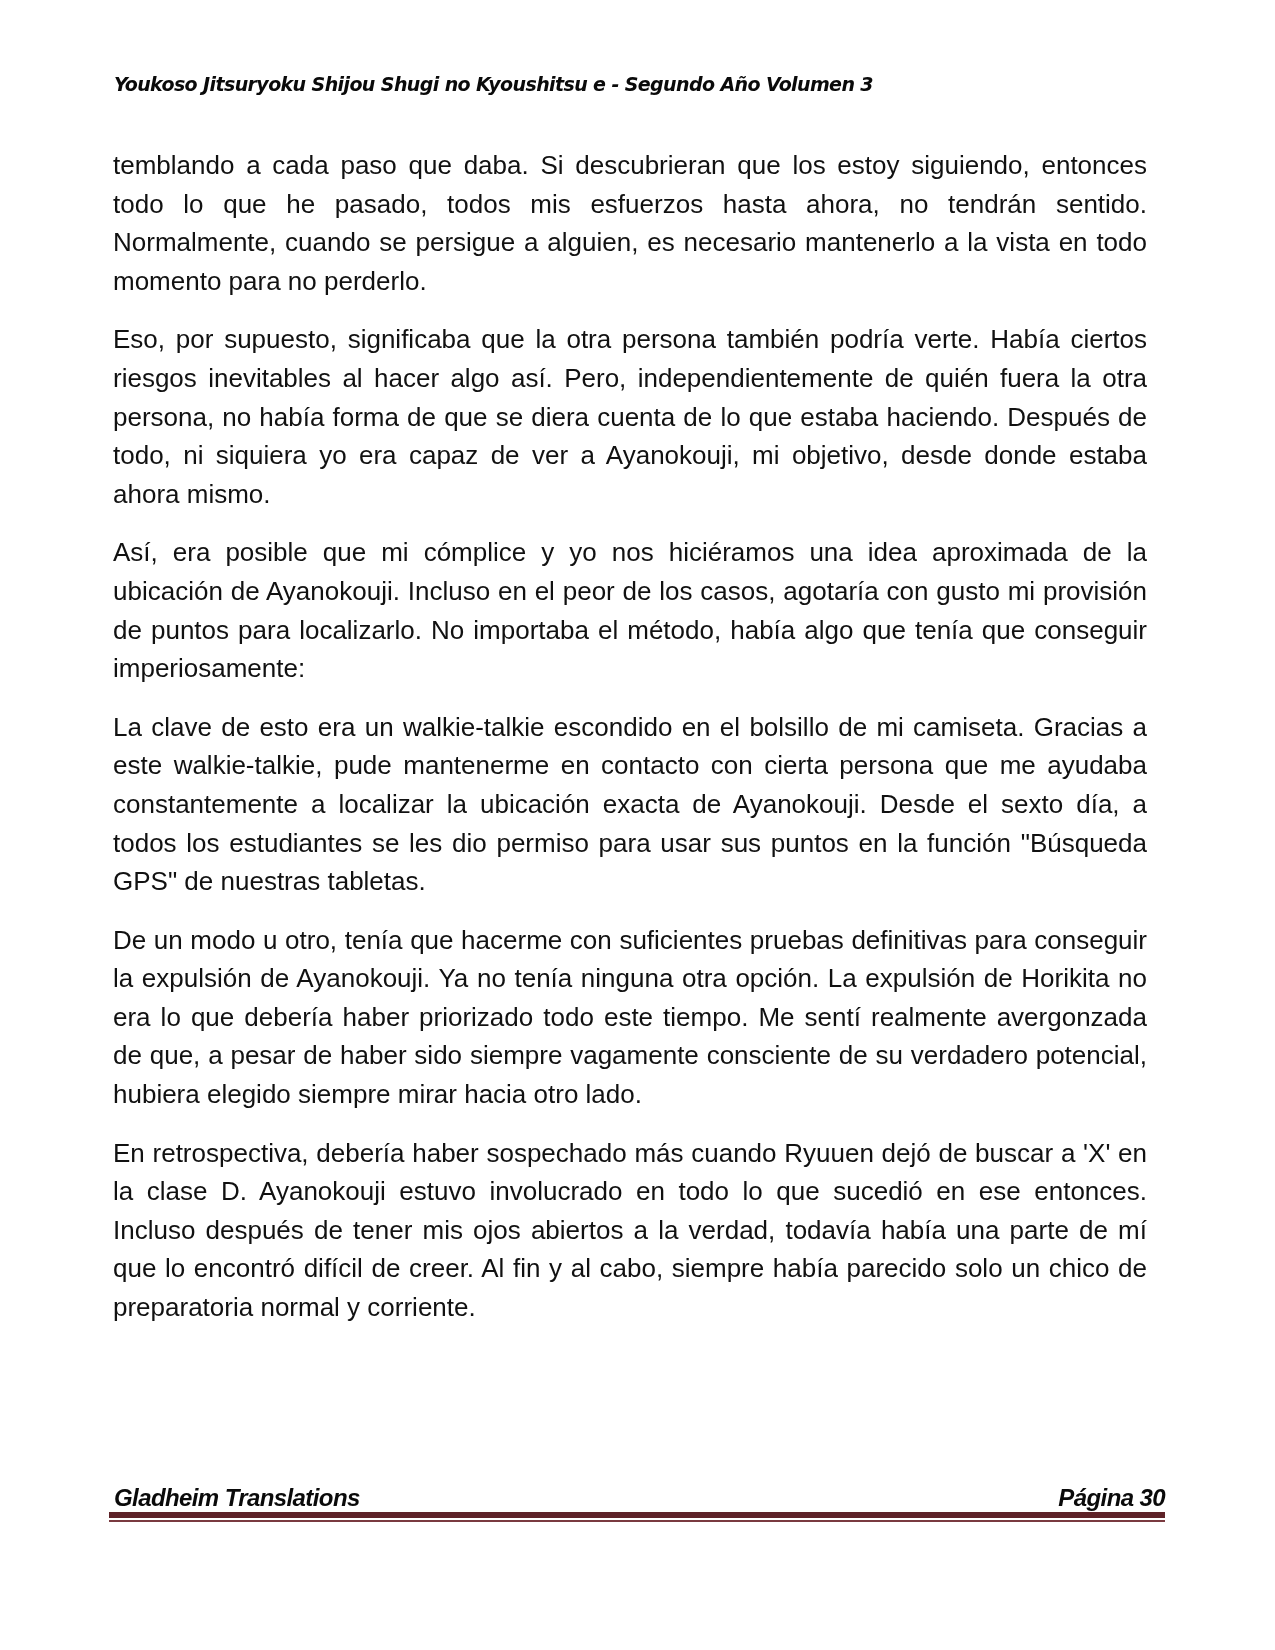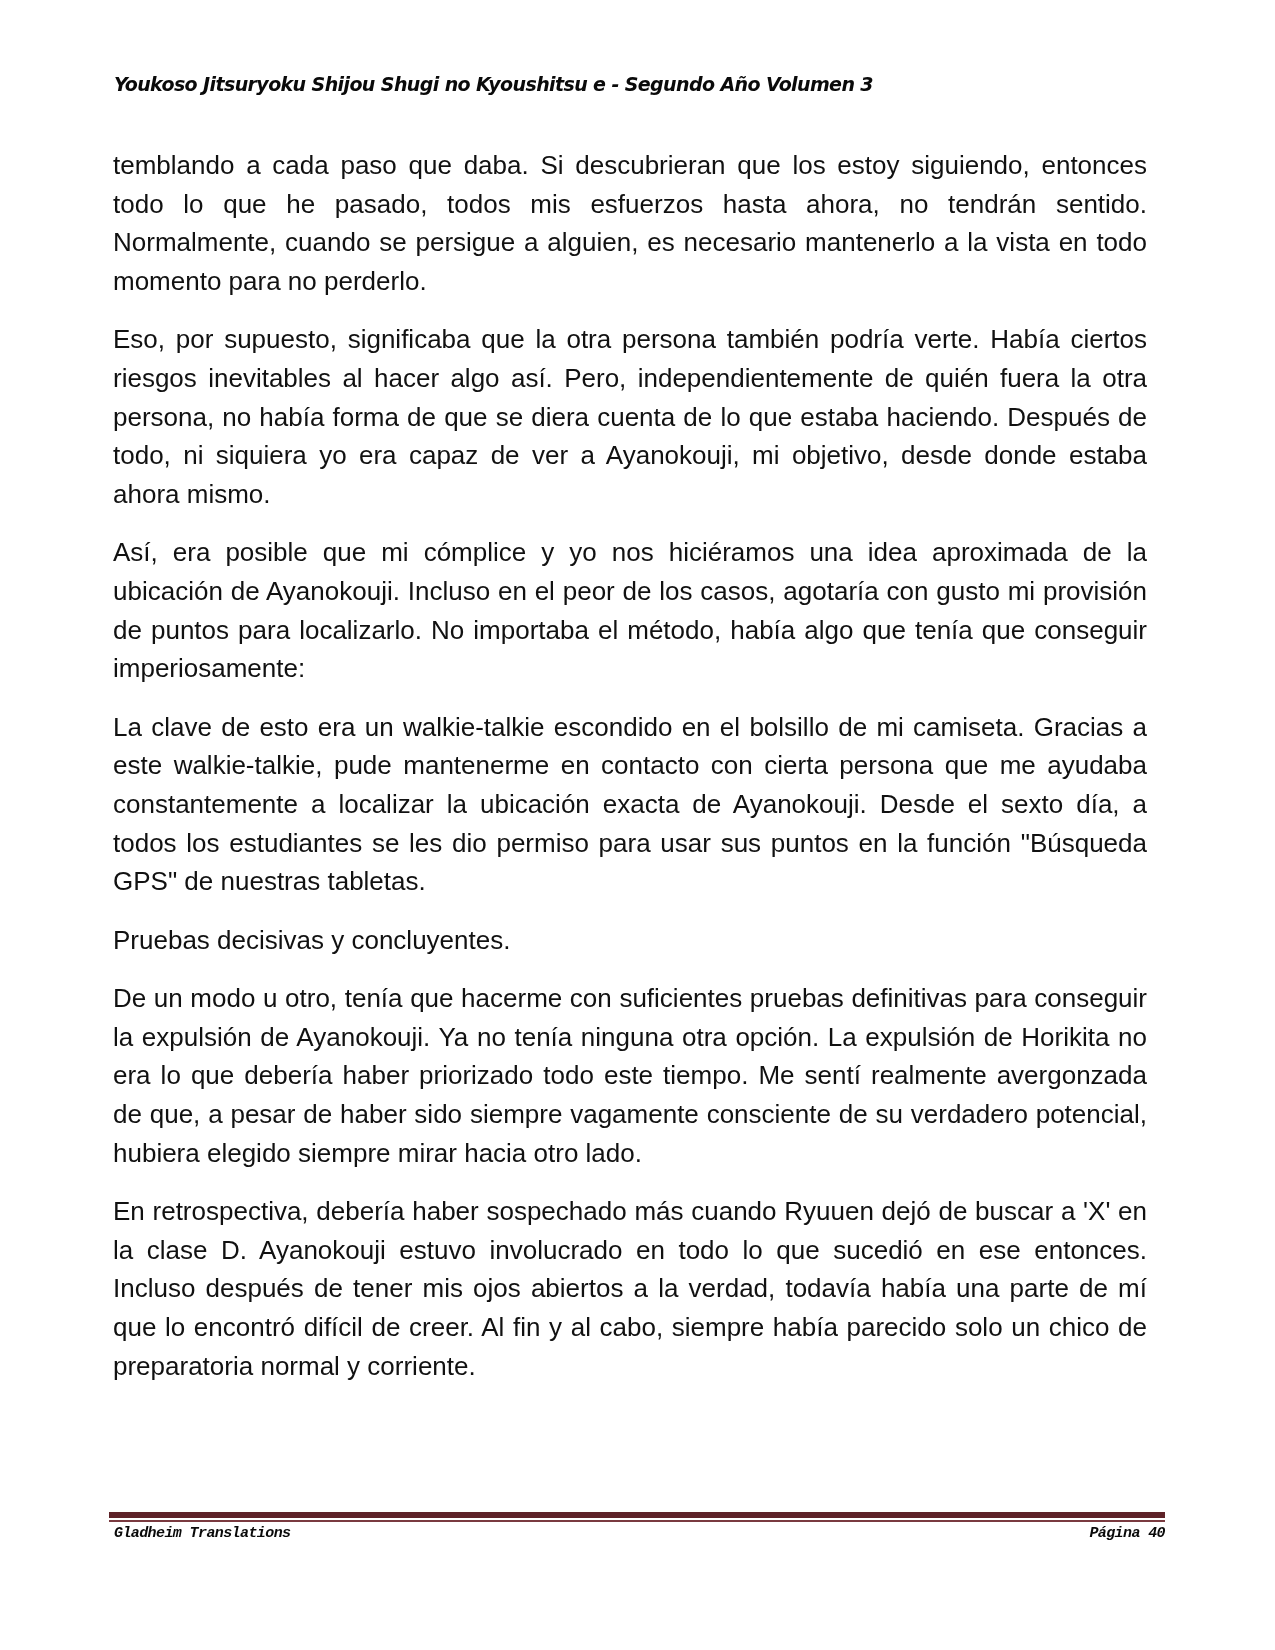--- a/index.html
+++ b/index.html
@@ -52,43 +52,42 @@
     .footer-rule-thin {
       position: absolute;
       left: 109px;
       top: 1520px;
       width: 1056px;
       height: 2px;
       background: #7a3a40;
     }
     .footer-left, .footer-right {
       position: absolute;
-      top: 1525px;
-      font-family: Liberation Mono, monospace;
+      top: 1484px;
+      font-family: Liberation Sans, sans-serif;
       font-style: italic;
       font-weight: bold;
-      font-size: 15px;
+      font-size: 24px;
       letter-spacing: -0.6px;
       color: #0a0a0a;
       white-space: nowrap;
     }
     .footer-left { left: 114px; }
     .footer-right { right: 110px; }
   </style>
 </head>
 <body>
 
 <div class="page-header">Youkoso Jitsuryoku Shijou Shugi no Kyoushitsu e - Segundo Año Volumen 3</div>
 
 <div class="body-text">
   <p>temblando a cada paso que daba. Si descubrieran que los estoy siguiendo, entonces todo lo que he pasado, todos mis esfuerzos hasta ahora, no tendrán sentido. Normalmente, cuando se persigue a alguien, es necesario mantenerlo a la vista en todo momento para no perderlo.</p>
   <p>Eso, por supuesto, significaba que la otra persona también podría verte. Había ciertos riesgos inevitables al hacer algo así. Pero, independientemente de quién fuera la otra persona, no había forma de que se diera cuenta de lo que estaba haciendo. Después de todo, ni siquiera yo era capaz de ver a Ayanokouji, mi objetivo, desde donde estaba ahora mismo.</p>
   <p>Así, era posible que mi cómplice y yo nos hiciéramos una idea aproximada de la ubicación de Ayanokouji. Incluso en el peor de los casos, agotaría con gusto mi provisión de puntos para localizarlo. No importaba el método, había algo que tenía que conseguir imperiosamente:</p>
   <p>La clave de esto era un walkie-talkie escondido en el bolsillo de mi camiseta. Gracias a este walkie-talkie, pude mantenerme en contacto con cierta persona que me ayudaba constantemente a localizar la ubicación exacta de Ayanokouji. Desde el sexto día, a todos los estudiantes se les dio permiso para usar sus puntos en la función "Búsqueda GPS" de nuestras tabletas.</p>
-  <p>Pruebas decisivas y concluyentes.</p>
   <p>De un modo u otro, tenía que hacerme con suficientes pruebas definitivas para conseguir la expulsión de Ayanokouji. Ya no tenía ninguna otra opción. La expulsión de Horikita no era lo que debería haber priorizado todo este tiempo. Me sentí realmente avergonzada de que, a pesar de haber sido siempre vagamente consciente de su verdadero potencial, hubiera elegido siempre mirar hacia otro lado.</p>
   <p>En retrospectiva, debería haber sospechado más cuando Ryuuen dejó de buscar a 'X' en la clase D. Ayanokouji estuvo involucrado en todo lo que sucedió en ese entonces. Incluso después de tener mis ojos abiertos a la verdad, todavía había una parte de mí que lo encontró difícil de creer. Al fin y al cabo, siempre había parecido solo un chico de preparatoria normal y corriente.</p>
 </div>
 
 <div class="footer-rule-thick"></div>
 <div class="footer-rule-thin"></div>
 <div class="footer-left">Gladheim Translations</div>
-<div class="footer-right">Página 40</div>
+<div class="footer-right">Página 30</div>
 
 </body></html>

